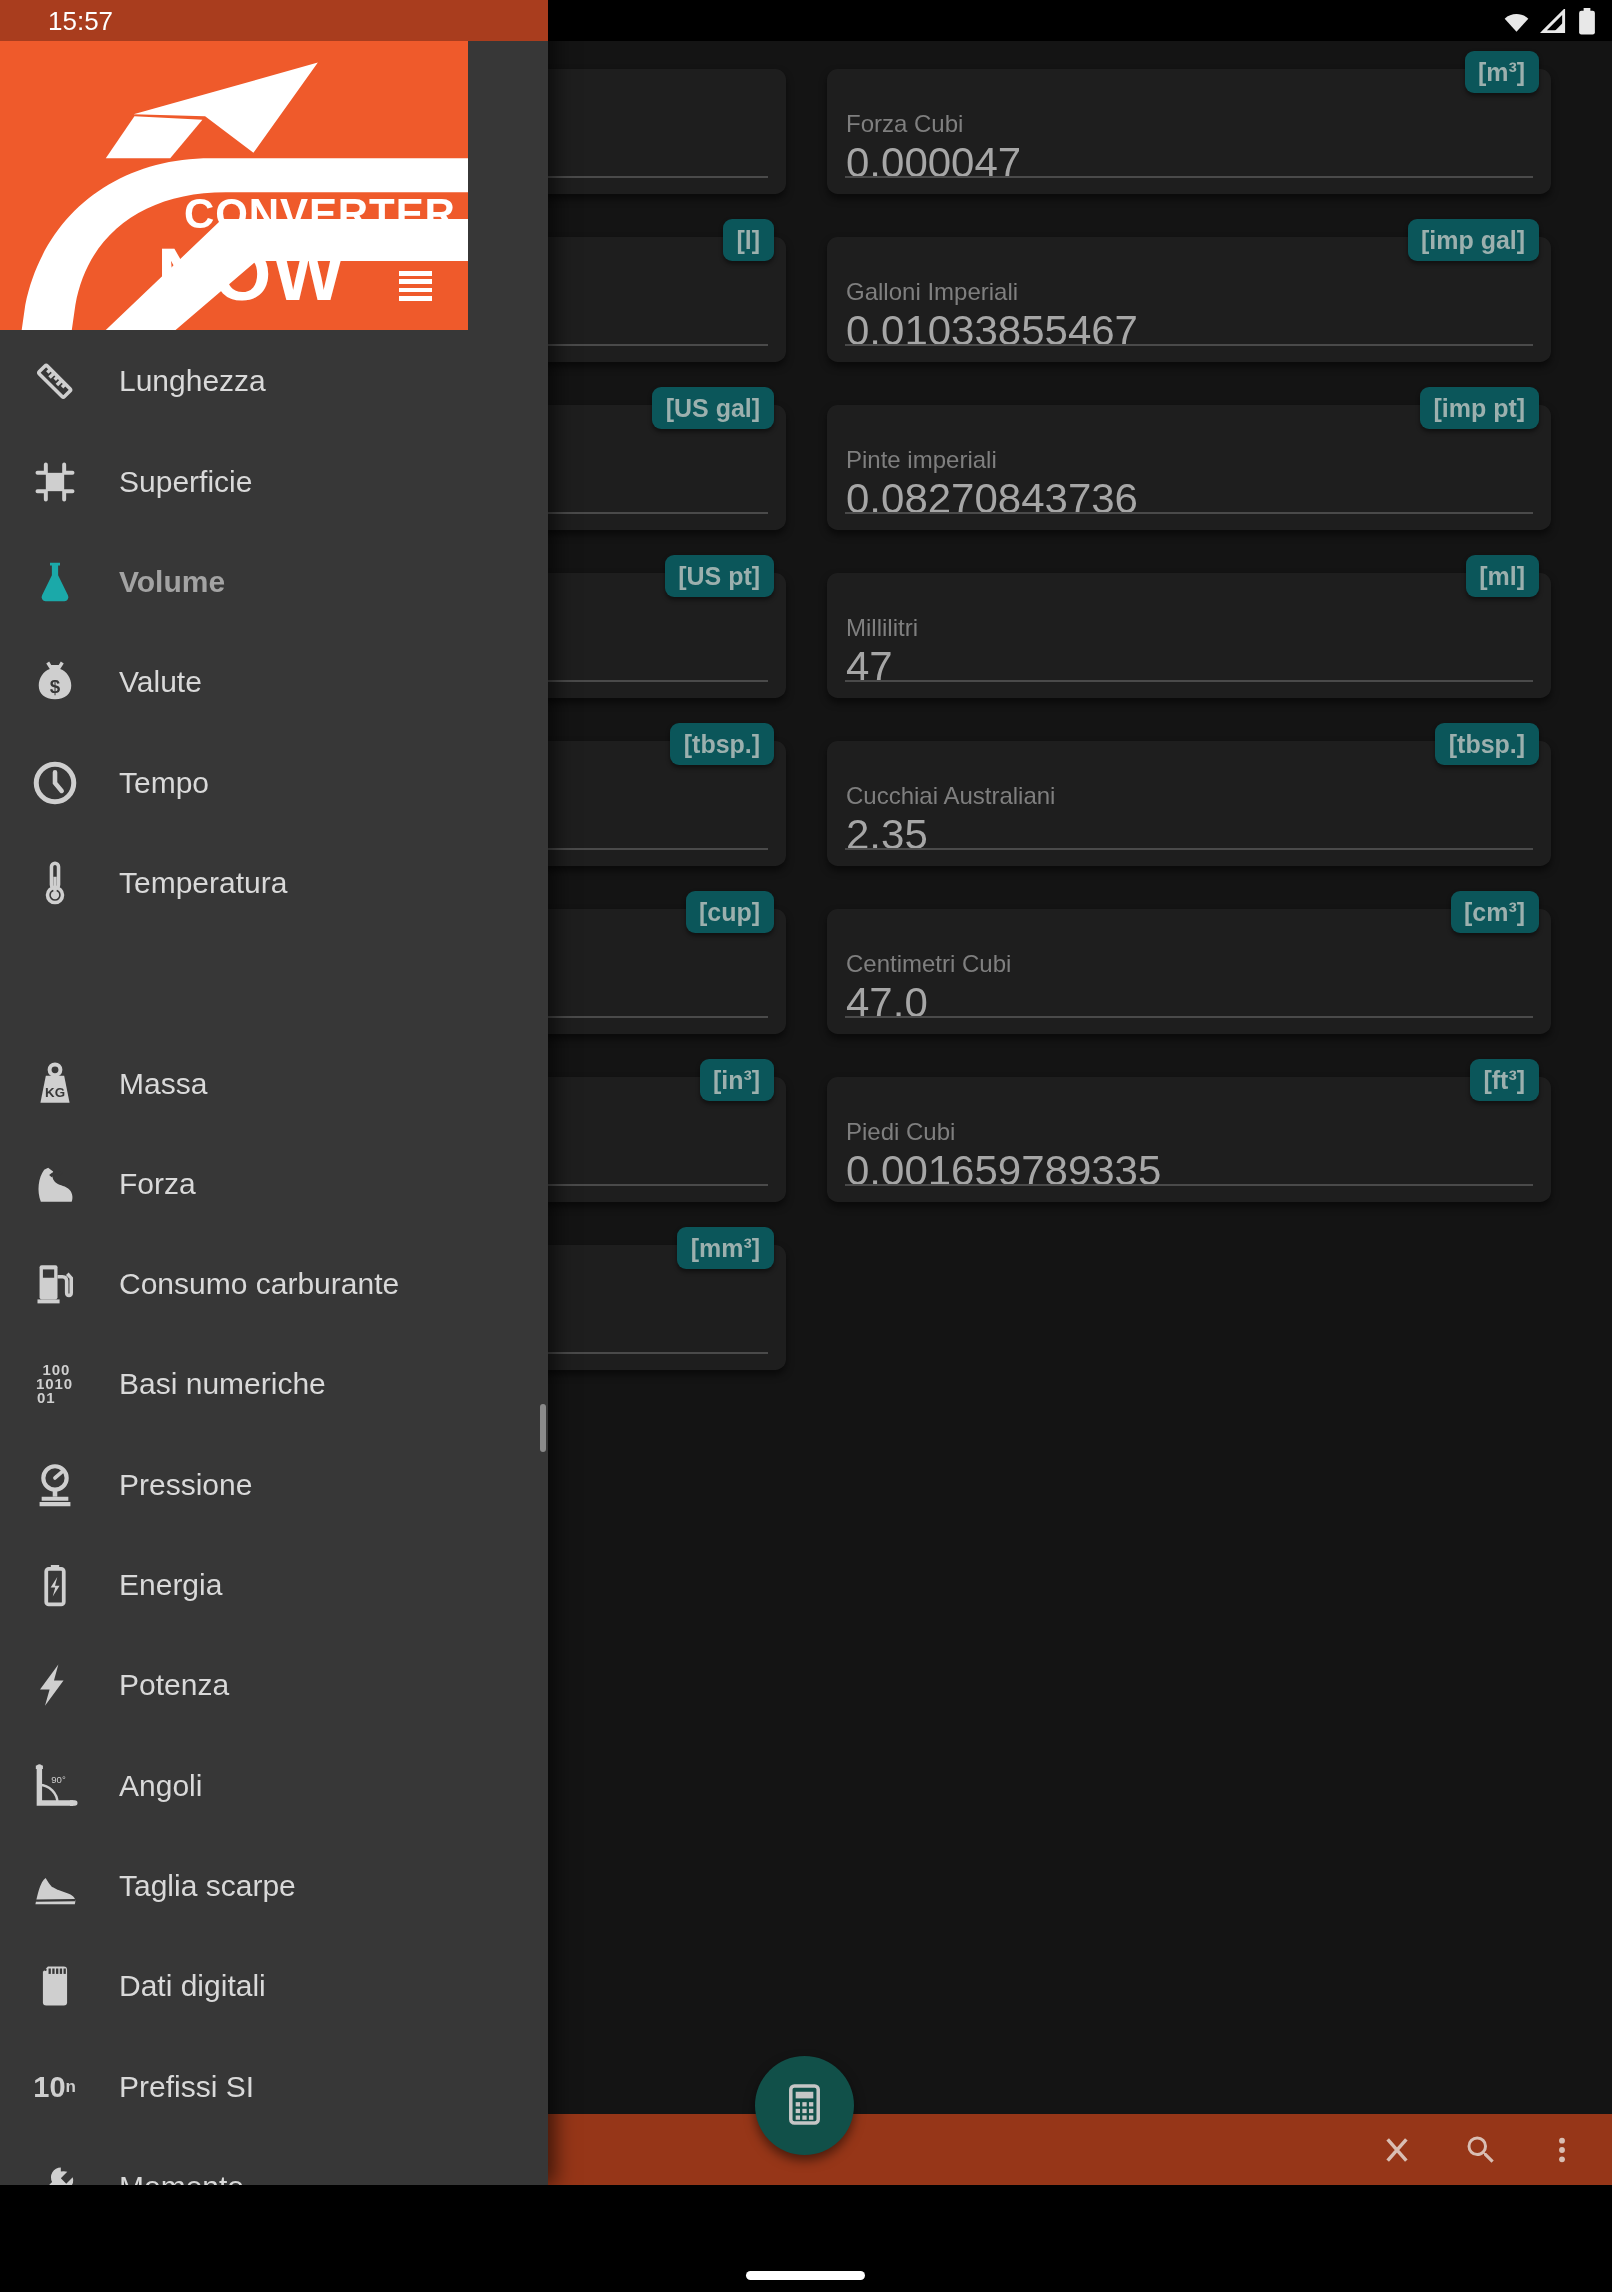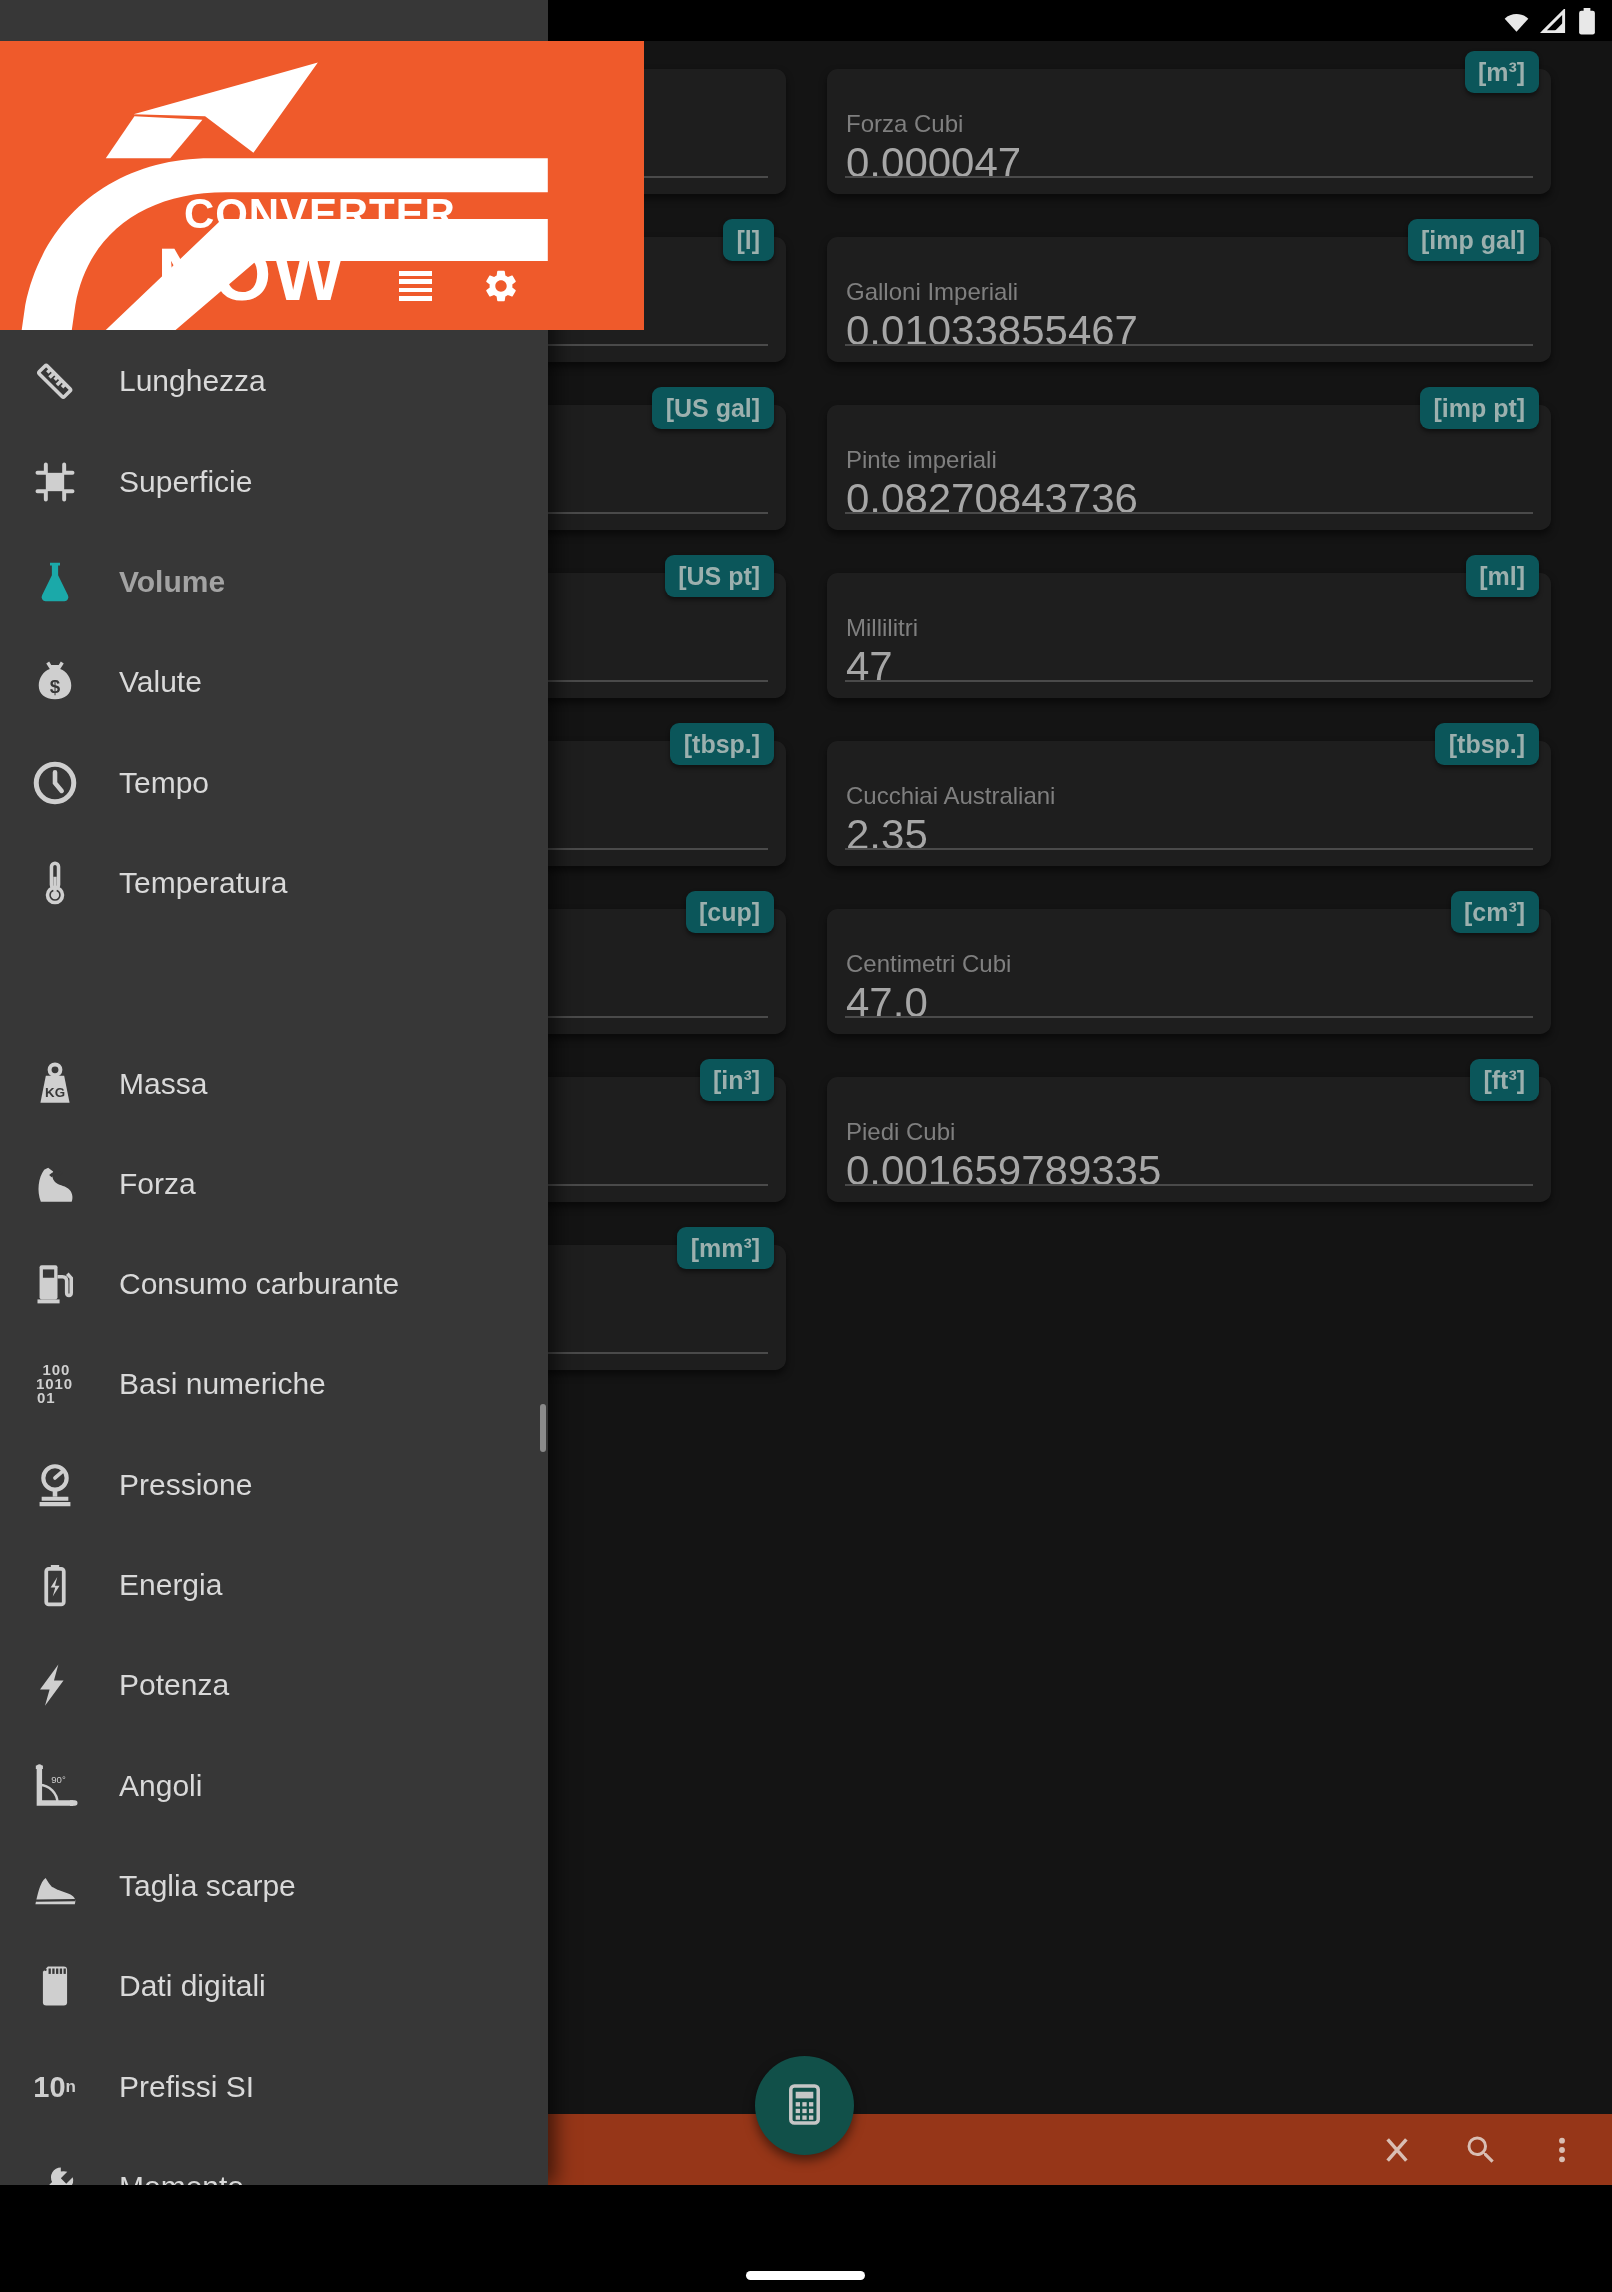--- a/index.html
+++ b/index.html
@@ -23,21 +23,21 @@
   .bottom-bar{position:absolute;left:0;top:2114px;width:1612px;height:72px;background:#963618;}
   .bar-ic{position:absolute;top:2130px;width:39px;height:39px;display:flex;align-items:center;justify-content:center;}
   .fab{position:absolute;left:755px;top:2056px;width:99px;height:99px;border-radius:50%;
     background:#115049;display:flex;align-items:center;justify-content:center;
     box-shadow:0 5.4px 10.7px rgba(0,0,0,.5);}
   
   .drawer{position:absolute;left:0;top:0;width:548px;height:2185px;background:#373737;
     box-shadow:7.2px 0 19.7px rgba(0,0,0,.6);}
   .status-left{position:absolute;left:0;top:0;width:548px;height:41px;background:#a93d1e;}
   .clock{position:absolute;left:48px;top:6.3px;font-size:26px;color:#fff;}
-  .dheader{position:absolute;left:0;top:41px;width:644px;height:289px;background:#ef5a2b;overflow:hidden;}
+  .dheader{position:absolute;left:0;top:41px;width:468px;height:289px;background:#ef5a2b;overflow:hidden;}
   .brand1{position:absolute;left:184px;top:149px;font-size:42px;font-weight:bold;color:#fff;letter-spacing:0.9px;}
   .brand2{position:absolute;left:149px;top:190px;font-size:75px;font-weight:bold;color:#fff;letter-spacing:1.8px;margin-left:8px;}
   .hamb{position:absolute;left:399px;top:230px;width:33px;height:29.6px;}
   .hamb div{height:4.5px;background:#fff;margin-bottom:3.9px;}
   .gearbox{position:absolute;left:482px;top:226px;width:38px;height:38px;}
   .ditem{position:absolute;left:0;width:548px;height:100px;}
   .ditem .ic{position:absolute;left:29.6px;top:25px;width:50px;height:50px;display:flex;
     align-items:center;justify-content:center;}
   .ditem .lbl{position:absolute;left:119px;top:50%;transform:translateY(-50%);
     font-size:30px;color:#d9d9d9;white-space:nowrap;}
@@ -192,20 +192,23 @@
             <rect x="14.3" y="14.2" width="2.2" height="2.2"></rect>
             <rect x="7.5" y="17.6" width="2.2" height="2.2"></rect>
             <rect x="10.9" y="17.6" width="2.2" height="2.2"></rect>
             <rect x="14.3" y="17.6" width="2.2" height="2.2"></rect>
           </g>
         </svg>
     </span>
   </div>
 
   <div class="drawer">
+    <div class="status-left">
+      <div class="clock">15:57</div>
+    </div>
 
     <div class="dheader">
       <span>
         <svg width="548" height="289" viewBox="0 0 612 323" style="position:absolute;left:0;top:0;">
           <g fill="#fff">
             <path d="M149 82 L355 24 L283 125 L229 84 Z"></path>
             <path d="M150 84 L226 88 L190 131 L118 131 Z"></path>
             <path d="M612 131 H235 C128 131 48 196 28 295 L24 323 H80 L84 295 C98 215 162 169 252 169 H612 Z"></path>
             <path d="M612 199 H248 L118 323 H196 L286 246 H612 Z"></path>
           </g>

